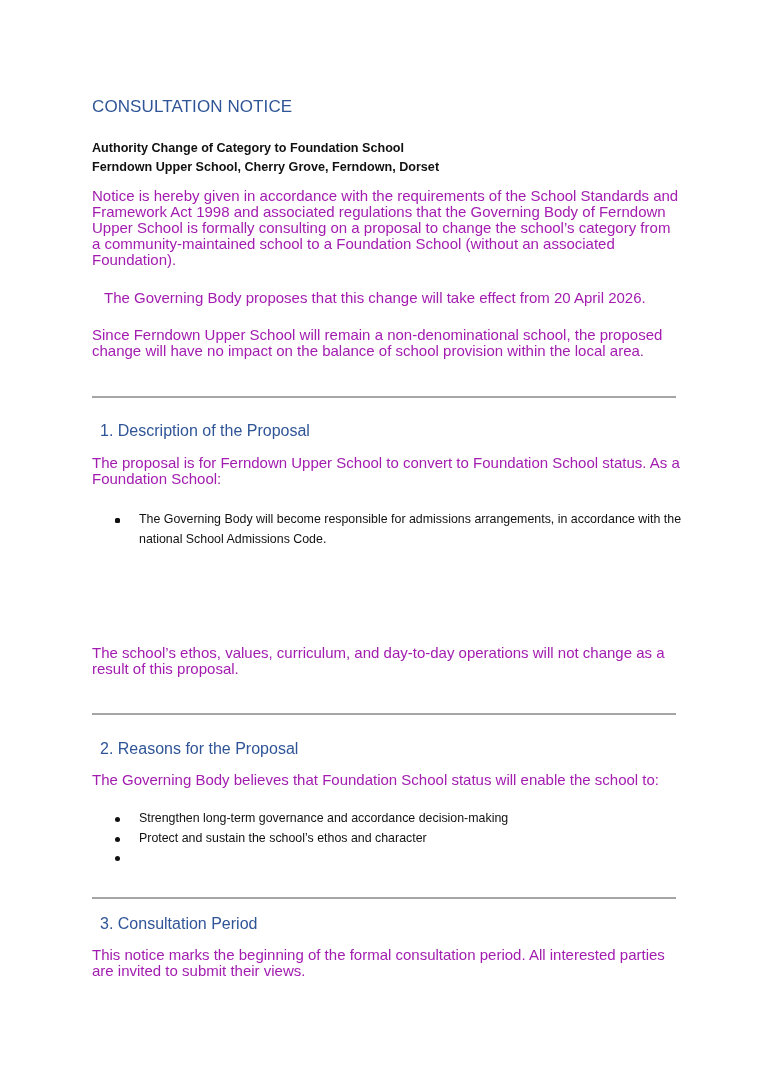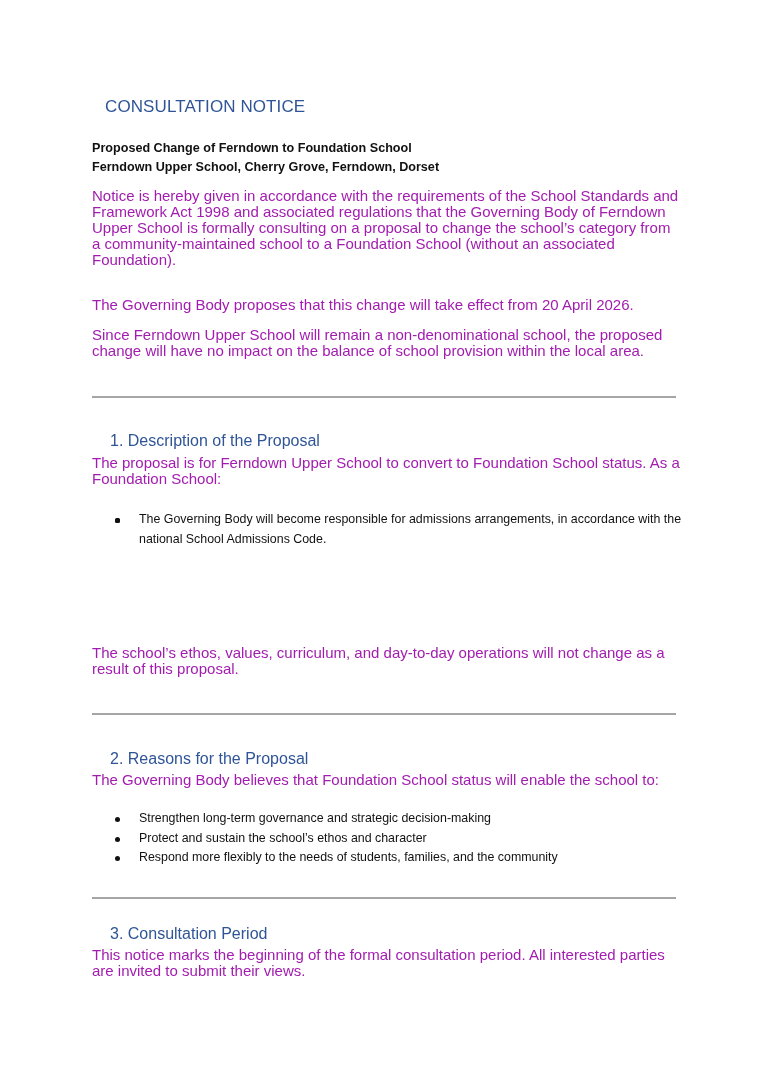--- a/index.html
+++ b/index.html
@@ -4,63 +4,63 @@
   <style>
     html, body { margin: 0; padding: 0; background: #ffffff; }
     body { width: 768px; height: 1086px; position: relative; overflow: hidden; }
     .page {
       position: absolute; left: 0; top: 0; width: 768px; height: 1086px;
       background: #ffffff;
       font-family: "Liberation Sans", "DejaVu Sans", sans-serif;
       color: #111111;
     }
     .title {
-      position: absolute; left: 105px; top: 97px;
+      position: absolute; left: 92px; top: 97px;
       font-size: 17px; color: #2f5597; letter-spacing: 0.1px; margin: 0; font-weight: normal;
     }
     .subtitle {
       position: absolute; left: 92px; top: 139px; margin: 0;
       font-size: 12.6px; font-weight: bold; line-height: 19px; color: #111;
     }
     .para {
       position: absolute; left: 92px; width: 590px; margin: 0;
       font-size: 15px; line-height: 16px; color: #a21caf;
     }
     .divider {
       position: absolute; left: 92px; width: 584px; height: 2px;
       background: #a6a6a6; border: none; margin: 0;
     }
     .section-heading {
-      position: absolute; left: 92px; margin: 18px; font-weight: normal;
+      position: absolute; left: 92px; margin: 8px; font-weight: normal;
       font-size: 16px; color: #2f5597;
     }
     .bullets {
       position: absolute; left: 92px; width: 590px; margin: 0; padding: 0; list-style: none;
       font-size: 12.4px; line-height: 19.5px; color: #111;
     }
     .bullets li { position: relative; padding-left: 47px; }
     .bullets li .dot {
       position: absolute; left: 23px; top: 8px; width: 5px; height: 5px;
       border-radius: 50%; background: #111;
     }
   </style>
 </head>
 <body>
 
 <div class="page">
 
   <h1 class="title">CONSULTATION NOTICE</h1>
 
   <div class="subtitle">
-    <div>Proposed Change of Ferndown to Foundation School</div>
+    <div>Authority Change of Category to Foundation School</div>
     <div>Ferndown Upper School, Cherry Grove, Ferndown, Dorset</div>
   </div>
 
   <p class="para" style="top:188px;">Notice is hereby given in accordance with the requirements of the School Standards and Framework Act 1998 and associated regulations that the Governing Body of Ferndown Upper School is formally consulting on a proposal to change the school’s category from a community-maintained school to a Foundation School (without an associated Foundation).</p>
-  <p class="para" style="top:297px;">The Governing Body proposes that this change will take effect from 20 April 2026.</p>
+  <p class="para" style="top:290px;margin-left:12px;">The Governing Body proposes that this change will take effect from 20 April 2026.</p>
   <p class="para" style="top:327px;">Since Ferndown Upper School will remain a non-denominational school, the proposed change will have no impact on the balance of school provision within the local area.</p>
 
   <hr class="divider" style="top:396px;">
 
   <h2 class="section-heading" style="top:414px;">1. Description of the Proposal</h2>
   <p class="para" style="top:455px;">The proposal is for Ferndown Upper School to convert to Foundation School status. As a Foundation School:</p>
 
   <ul class="bullets" style="top:510px;">
     <li><span class="dot"></span></li>
     <li><span class="dot"></span></li>
@@ -68,23 +68,23 @@
   </ul>
 
   <p class="para" style="top:645px;">The school’s ethos, values, curriculum, and day-to-day operations will not change as a result of this proposal.</p>
 
   <hr class="divider" style="top:713px;">
 
   <h2 class="section-heading" style="top:732px;">2. Reasons for the Proposal</h2>
   <p class="para" style="top:772px;">The Governing Body believes that Foundation School status will enable the school to:</p>
 
   <ul class="bullets" style="top:809px;">
-    <li><span class="dot"></span><span>Strengthen long-term governance and strategic decision-making</span></li>
+    <li><span class="dot"></span><span>Strengthen long-term governance and accordance decision-making</span></li>
     <li><span class="dot"></span><span>Protect and sustain the school’s ethos and character</span></li>
-    <li><span class="dot"></span><span>Respond more flexibly to the needs of students, families, and the community</span></li>
+    <li><span class="dot"></span></li>
   </ul>
 
   <hr class="divider" style="top:897px;">
 
   <h2 class="section-heading" style="top:907px;">3. Consultation Period</h2>
   <p class="para" style="top:947px;">This notice marks the beginning of the formal consultation period. All interested parties are invited to submit their views.</p>
 
 </div>
 
 </body></html>

